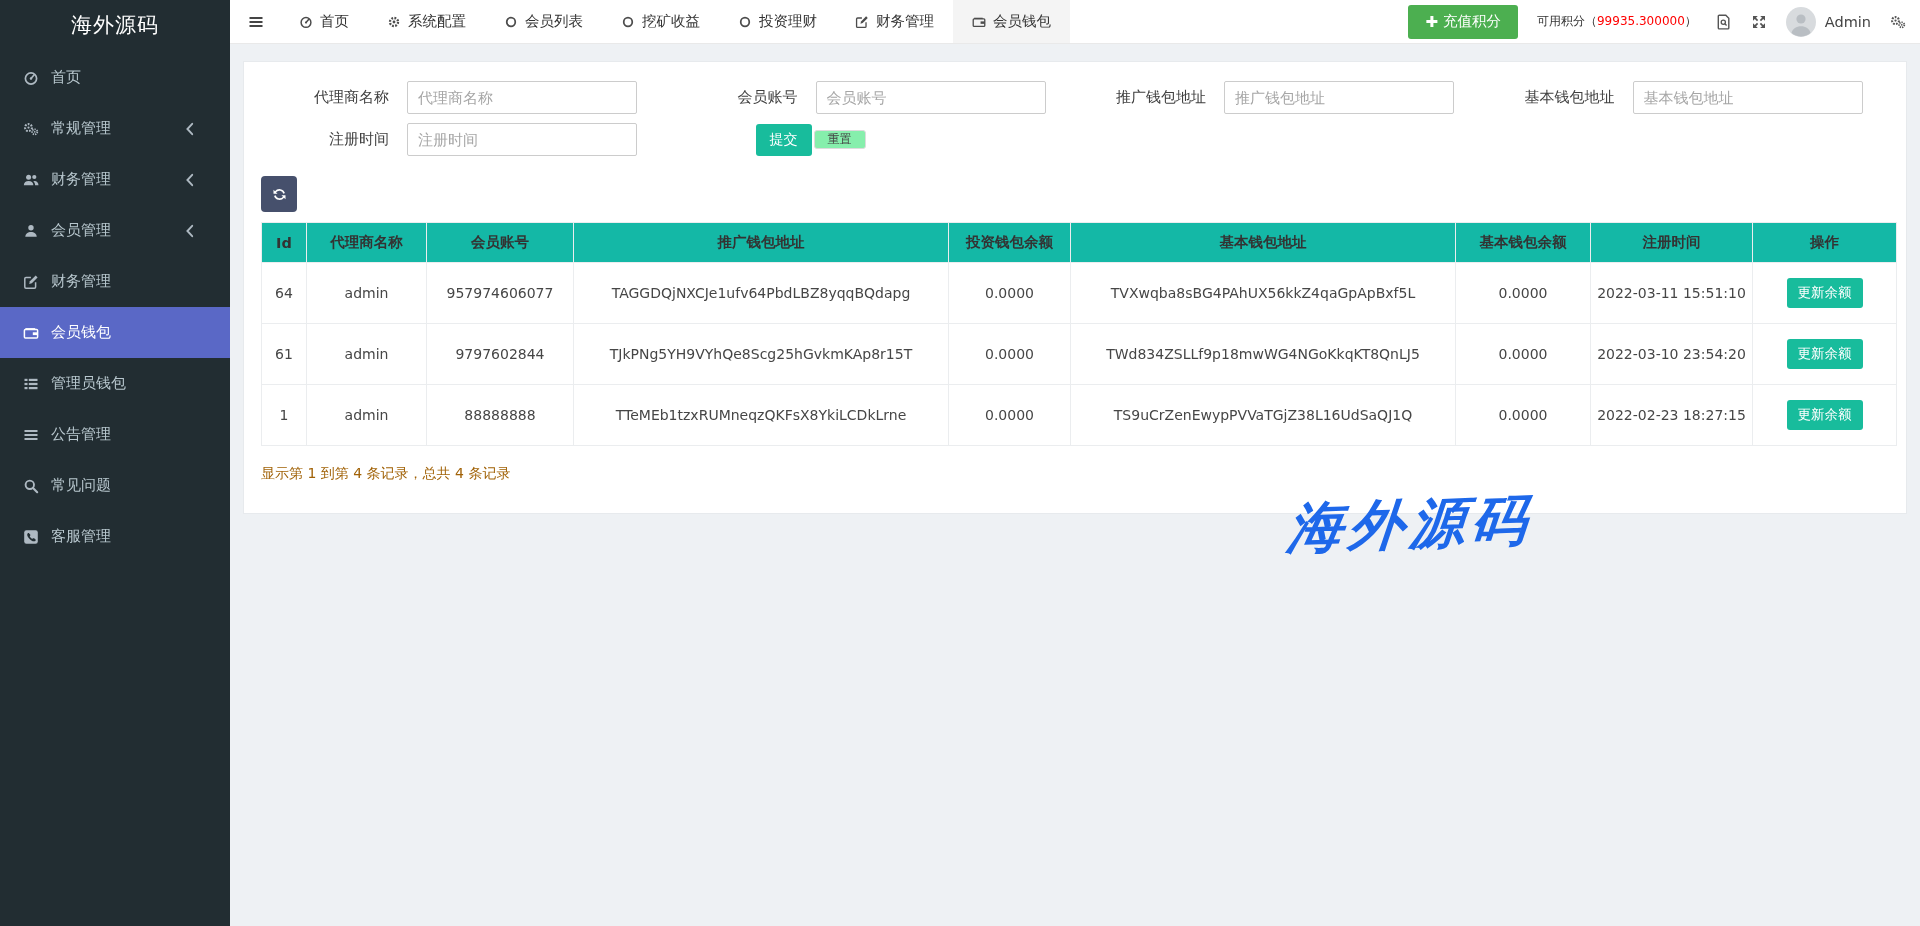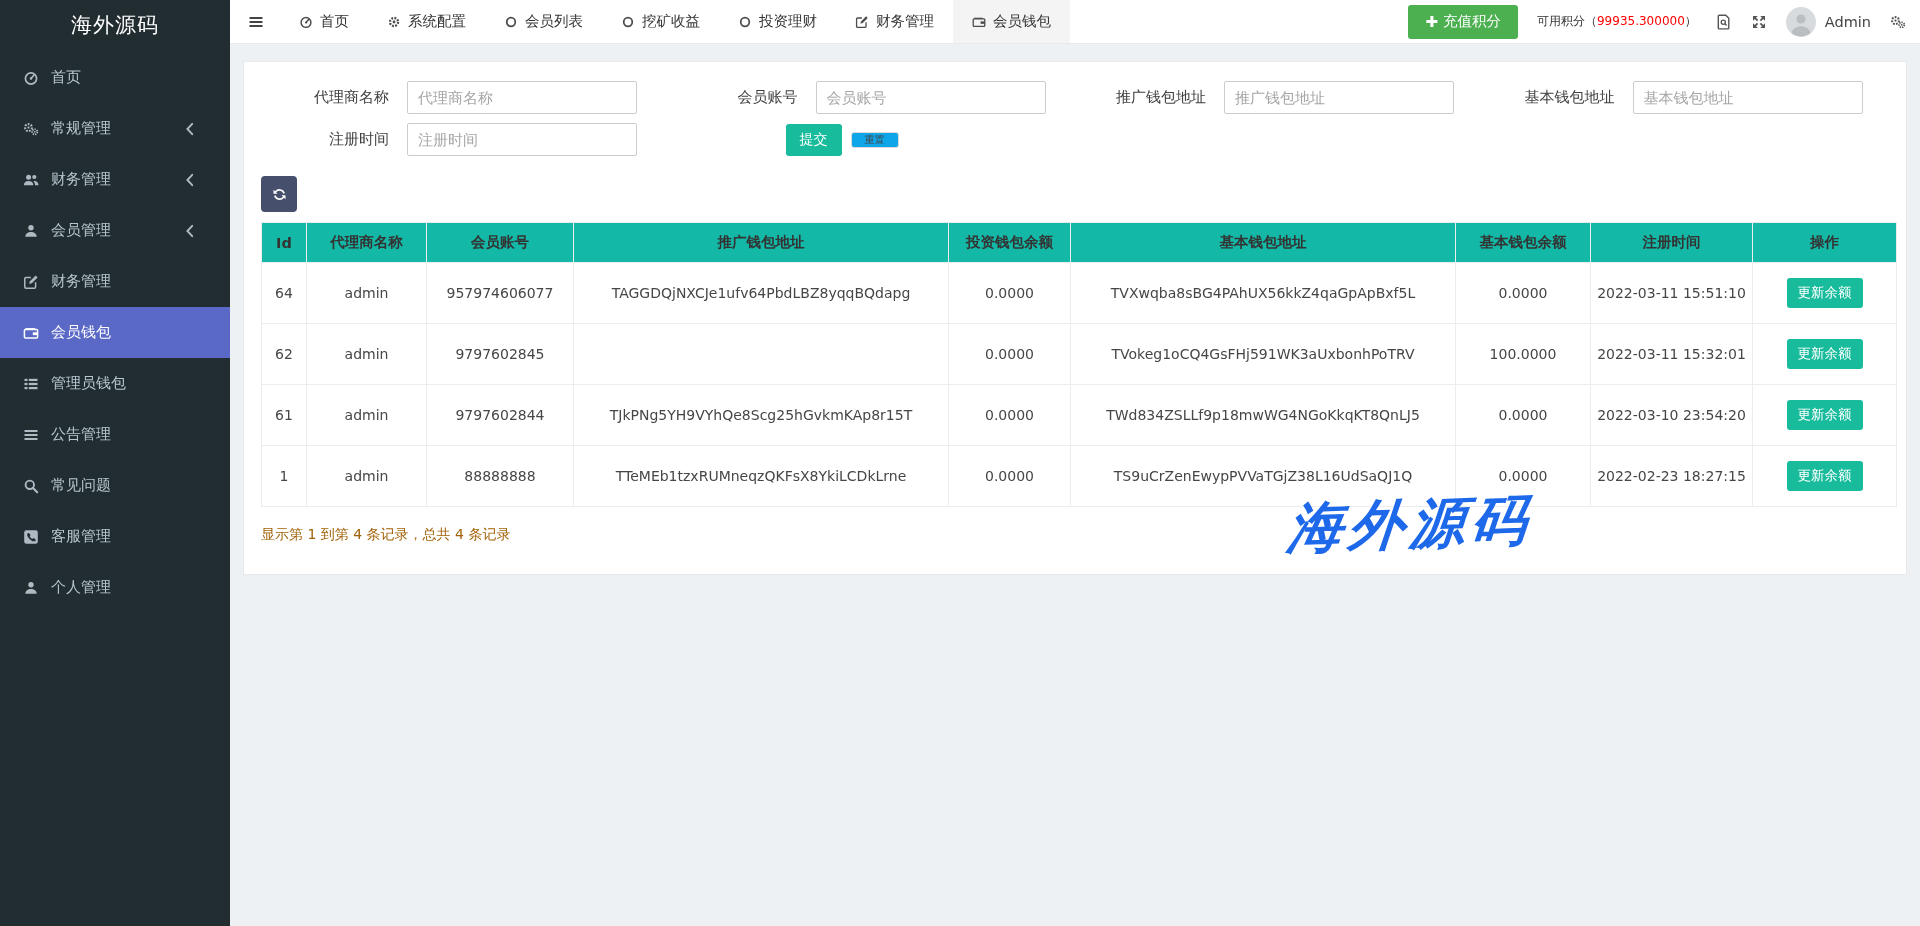--- a/index.html
+++ b/index.html
@@ -47,23 +47,23 @@
   
   .content{position:absolute;left:230px;top:44px;right:0;bottom:0;background:#eef1f4;overflow:hidden}
   .card{margin:17px 13px 0;background:#fff;border:1px solid #e7eaed;padding:0 17px 30px}
 
   
   .filter-form{display:grid;grid-template-columns:repeat(4,1fr);column-gap:6px;row-gap:9px;padding-top:19px}
   .field{display:flex;align-items:center}
   .f-label{flex:0 0 128px;text-align:right;margin-right:18px;font-size:15px;color:#404040;white-space:nowrap}
   .field input{flex:1;max-width:230px;height:33px;border:1px solid #ccc;border-radius:2px;padding:0 10px;font-size:15px;color:#333;font-family:inherit;outline:none}
   .field input::placeholder{color:#a6a6a6}
-  .form-btns{display:flex;align-items:center;gap:9px;margin-left:116px}
+  .form-btns{display:flex;align-items:center;gap:2px;margin-left:86px}
   .btn-submit{background:var(--c-success);color:#fff;border:none;border-radius:3px;padding:7px 14px;font-size:14px;cursor:pointer;font-family:inherit}
-  .btn-reset{background:#0ea5e9;color:#444;border:1px solid #dcdcdc;border-radius:3px;padding:0 13px;font-size:10px;cursor:pointer;font-family:inherit}
+  .btn-reset{background:#86efac;color:#444;border:1px solid #dcdcdc;border-radius:3px;padding:0 13px;font-size:12px;cursor:pointer;font-family:inherit}
 
   
   .toolbar{margin-top:20px}
   .btn-refresh{width:36px;height:36px;background:var(--c-refresh);color:#fff;border:none;border-radius:4px;display:flex;align-items:center;justify-content:center;cursor:pointer}
   .btn-refresh svg{width:15px;height:15px}
 
   
   table{width:100%;border-collapse:collapse;table-layout:fixed;margin-top:10px}
   th,td{border:1px solid #ebedef;text-align:center;overflow:hidden;white-space:nowrap}
   th{font-size:14.5px;color:#333;font-weight:bold;padding:10px 6px;background:#14b8a6}
@@ -193,29 +193,20 @@
         <span>常见问题</span>
       </div>
       <div class="side-item">
         <span class="icn">
           <svg viewBox="0 0 16 16">
             <rect x="1.2" y="1.2" width="13.6" height="13.6" rx="2.2" fill="currentColor"></rect>
             <path d="M4.6 4.4c.5-.5 1.2-.5 1.6 0l1 1.2c.3.4.2.9-.2 1.3-.3.3-.3.8 0 1.2.5.6 1 1.1 1.6 1.5.4.3.9.2 1.2-.1.4-.4.9-.5 1.3-.2l1.2 1c.5.4.5 1.1 0 1.6-2.5 2.4-9.9-5-7.7-7.5z" fill="#222d32"></path>
           </svg>
         </span>
         <span>客服管理</span>
-      </div>
-      <div class="side-item">
-        <span class="icn">
-          <svg viewBox="0 0 16 16">
-            <circle cx="8" cy="4.7" r="2.7" fill="currentColor"></circle>
-            <path d="M2.3 13.8c0-3.1 2.6-4.8 5.7-4.8s5.7 1.7 5.7 4.8z" fill="currentColor"></path>
-          </svg>
-        </span>
-        <span>个人管理</span>
       </div>
     </nav>
 </aside>
 
 <header class="topbar">
   <div class="hamburger">
       <span class="icn">
         <svg viewBox="0 0 16 16">
           <g fill="currentColor">
             <rect x="1.5" y="3" width="13" height="2"></rect>
@@ -398,31 +389,20 @@
             <td>admin</td>
             <td>957974606077</td>
             <td>TAGGDQjNXCJe1ufv64PbdLBZ8yqqBQdapg</td>
             <td>0.0000</td>
             <td>TVXwqba8sBG4PAhUX56kkZ4qaGpApBxf5L</td>
             <td>0.0000</td>
             <td>2022-03-11 15:51:10</td>
             <td><button class="btn-update">更新余额</button></td>
           </tr>
           <tr>
-            <td>62</td>
-            <td>admin</td>
-            <td>9797602845</td>
-            <td></td>
-            <td>0.0000</td>
-            <td>TVokeg1oCQ4GsFHj591WK3aUxbonhPoTRV</td>
-            <td>100.0000</td>
-            <td>2022-03-11 15:32:01</td>
-            <td><button class="btn-update">更新余额</button></td>
-          </tr>
-          <tr>
             <td>61</td>
             <td>admin</td>
             <td>9797602844</td>
             <td>TJkPNg5YH9VYhQe8Scg25hGvkmKAp8r15T</td>
             <td>0.0000</td>
             <td>TWd834ZSLLf9p18mwWG4NGoKkqKT8QnLJ5</td>
             <td>0.0000</td>
             <td>2022-03-10 23:54:20</td>
             <td><button class="btn-update">更新余额</button></td>
           </tr>

